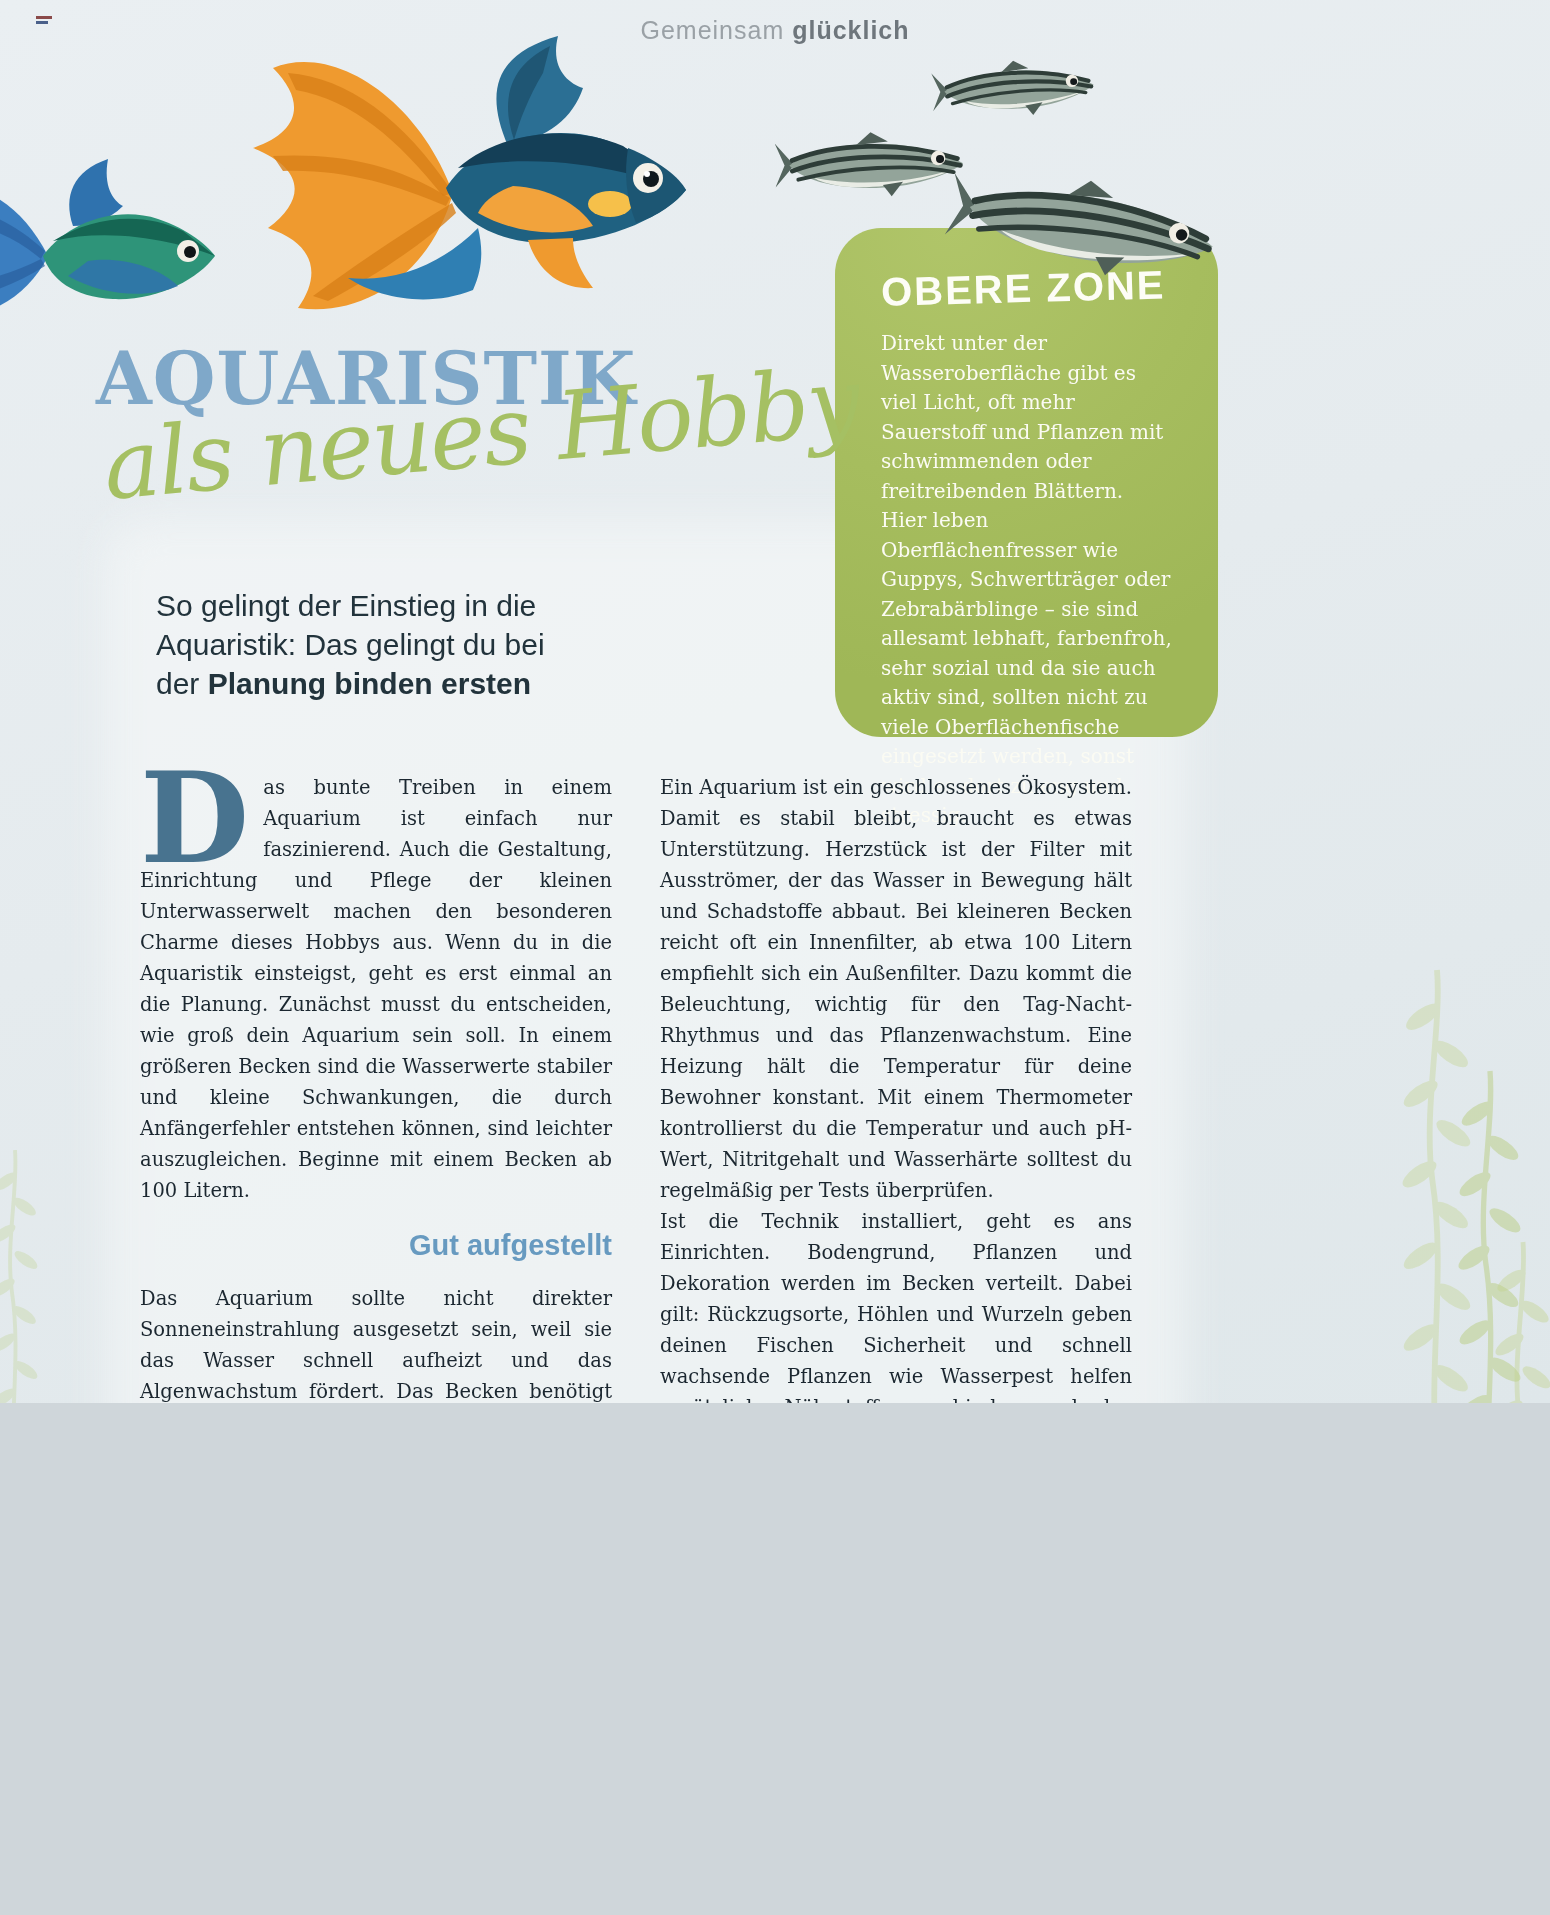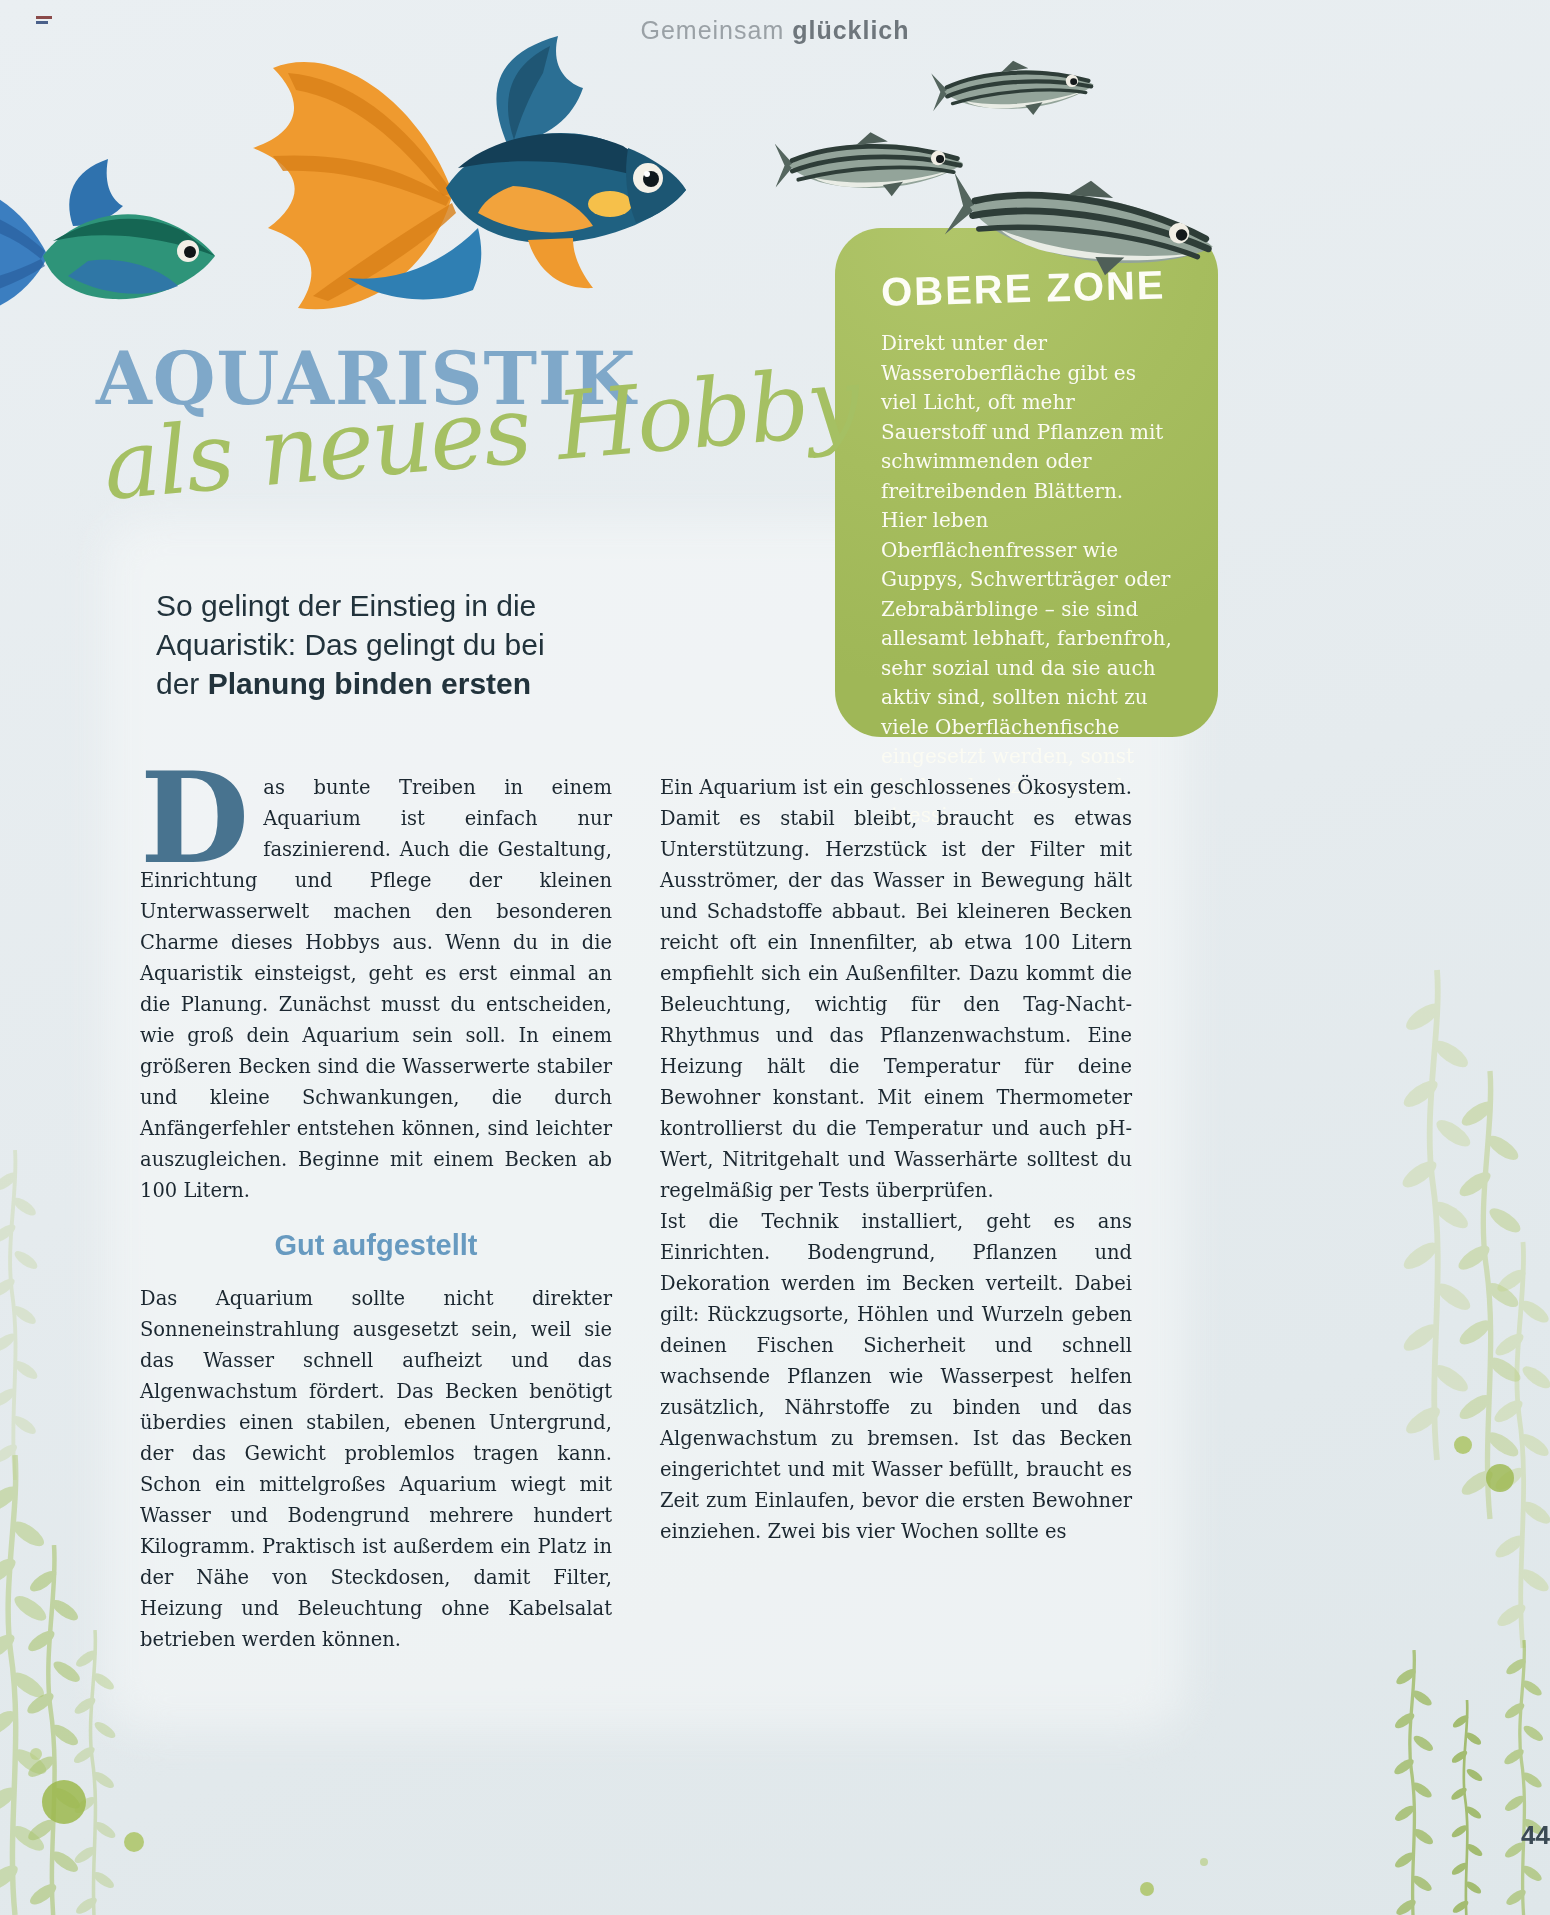--- a/index.html
+++ b/index.html
@@ -1,19 +1,19 @@
 <!DOCTYPE html>
 <html><head>
 <meta charset="utf-8">
 <style>
   * { margin:0; padding:0; box-sizing:border-box; }
   html,body { background:#cfd6da; }
   .page {
     position:relative;
-    width:1550px; height:1915px;
+    width:1550px; height:1403px;
     margin:0 auto;
     overflow:hidden;
     background:linear-gradient(160deg,#eaeff2 0%,#e5ebee 50%,#dfe7ea 100%);
     font-family:"Liberation Sans", sans-serif;
   }
   .wash {
     position:absolute; left:105px; top:520px; width:1080px; height:1210px;
     background:rgba(248,250,250,.55); border-radius:40px; filter:blur(22px);
     z-index:0;
   }
@@ -75,21 +75,21 @@
   }
   .col-left  { left:140px; }
   .col-right { left:660px; }
   .dropcap {
     float:left; height:92px; line-height:92px;
     font-family:"DejaVu Serif", serif; font-weight:bold;
     font-size:126px; color:#48738f; padding-right:14px;
   }
   .subheading {
     font-family:"Liberation Sans", sans-serif;
-    font-size:29px; color:#679ac0; text-align:center;
+    font-size:29px; color:#679ac0; text-align:right;
     margin-top:24px; margin-bottom:22px;
   }
   .para { margin:0; }
   .strand { position:absolute; }
   .dot { position:absolute; border-radius:50%; z-index:0; }
   
   .pagenum {
     position:absolute; top:1820px; left:0; width:100%;
     text-align:right; font-weight:bold; font-size:26px;
     color:#3b4a54; z-index:2;

